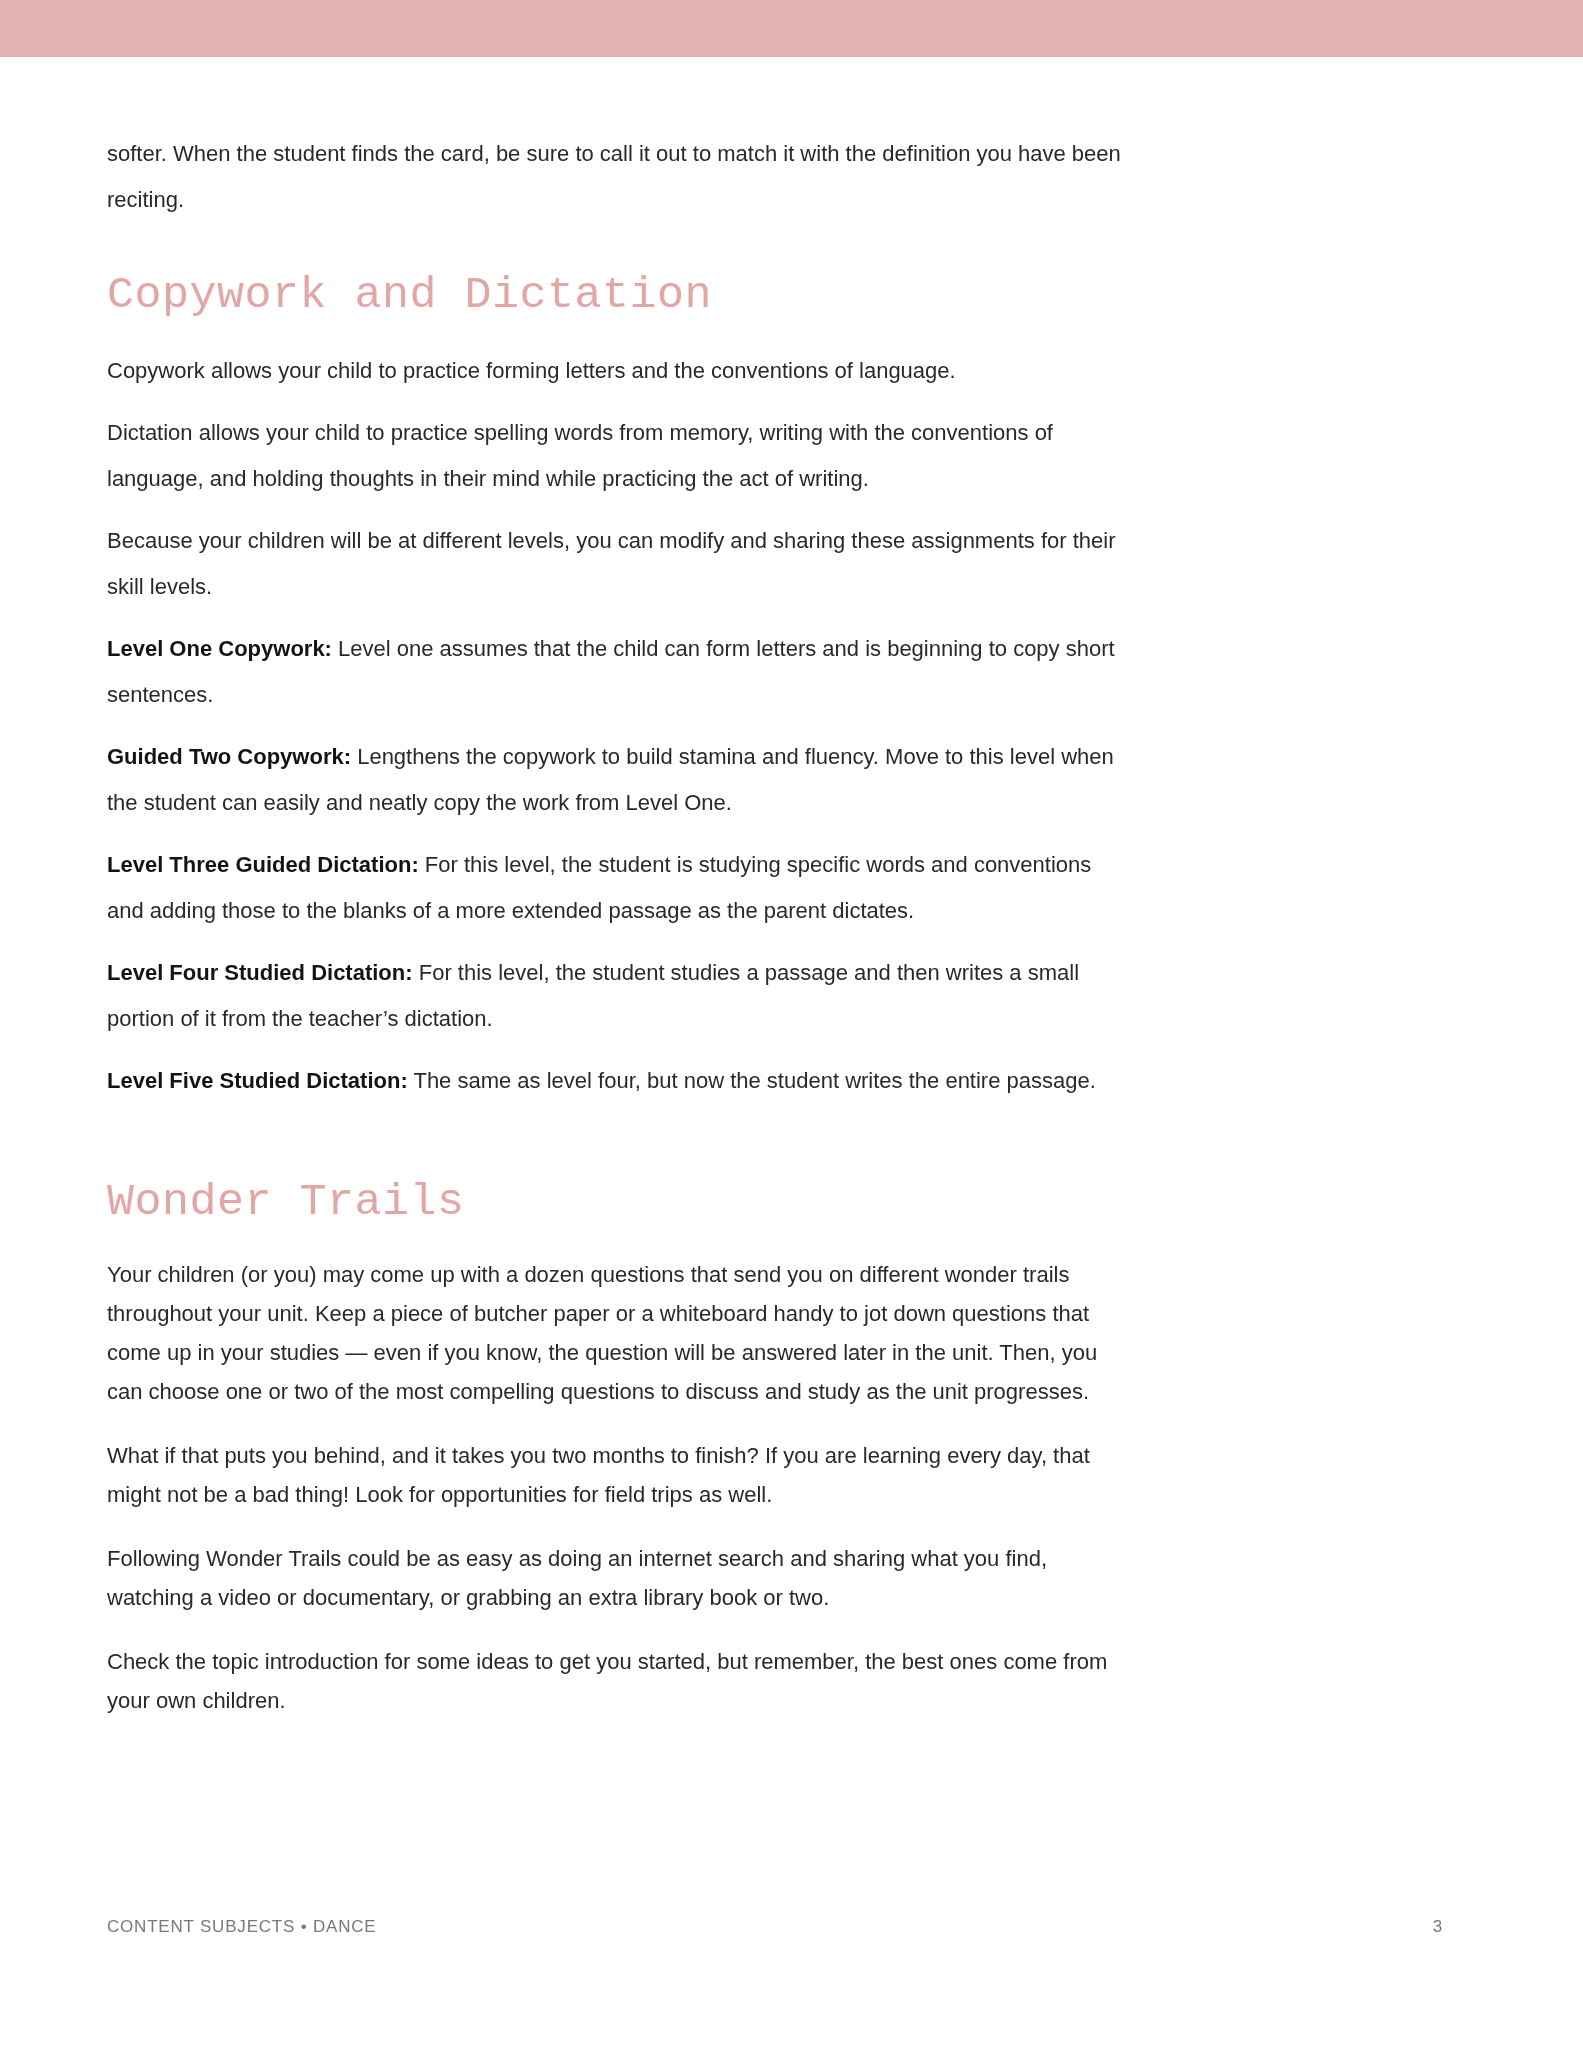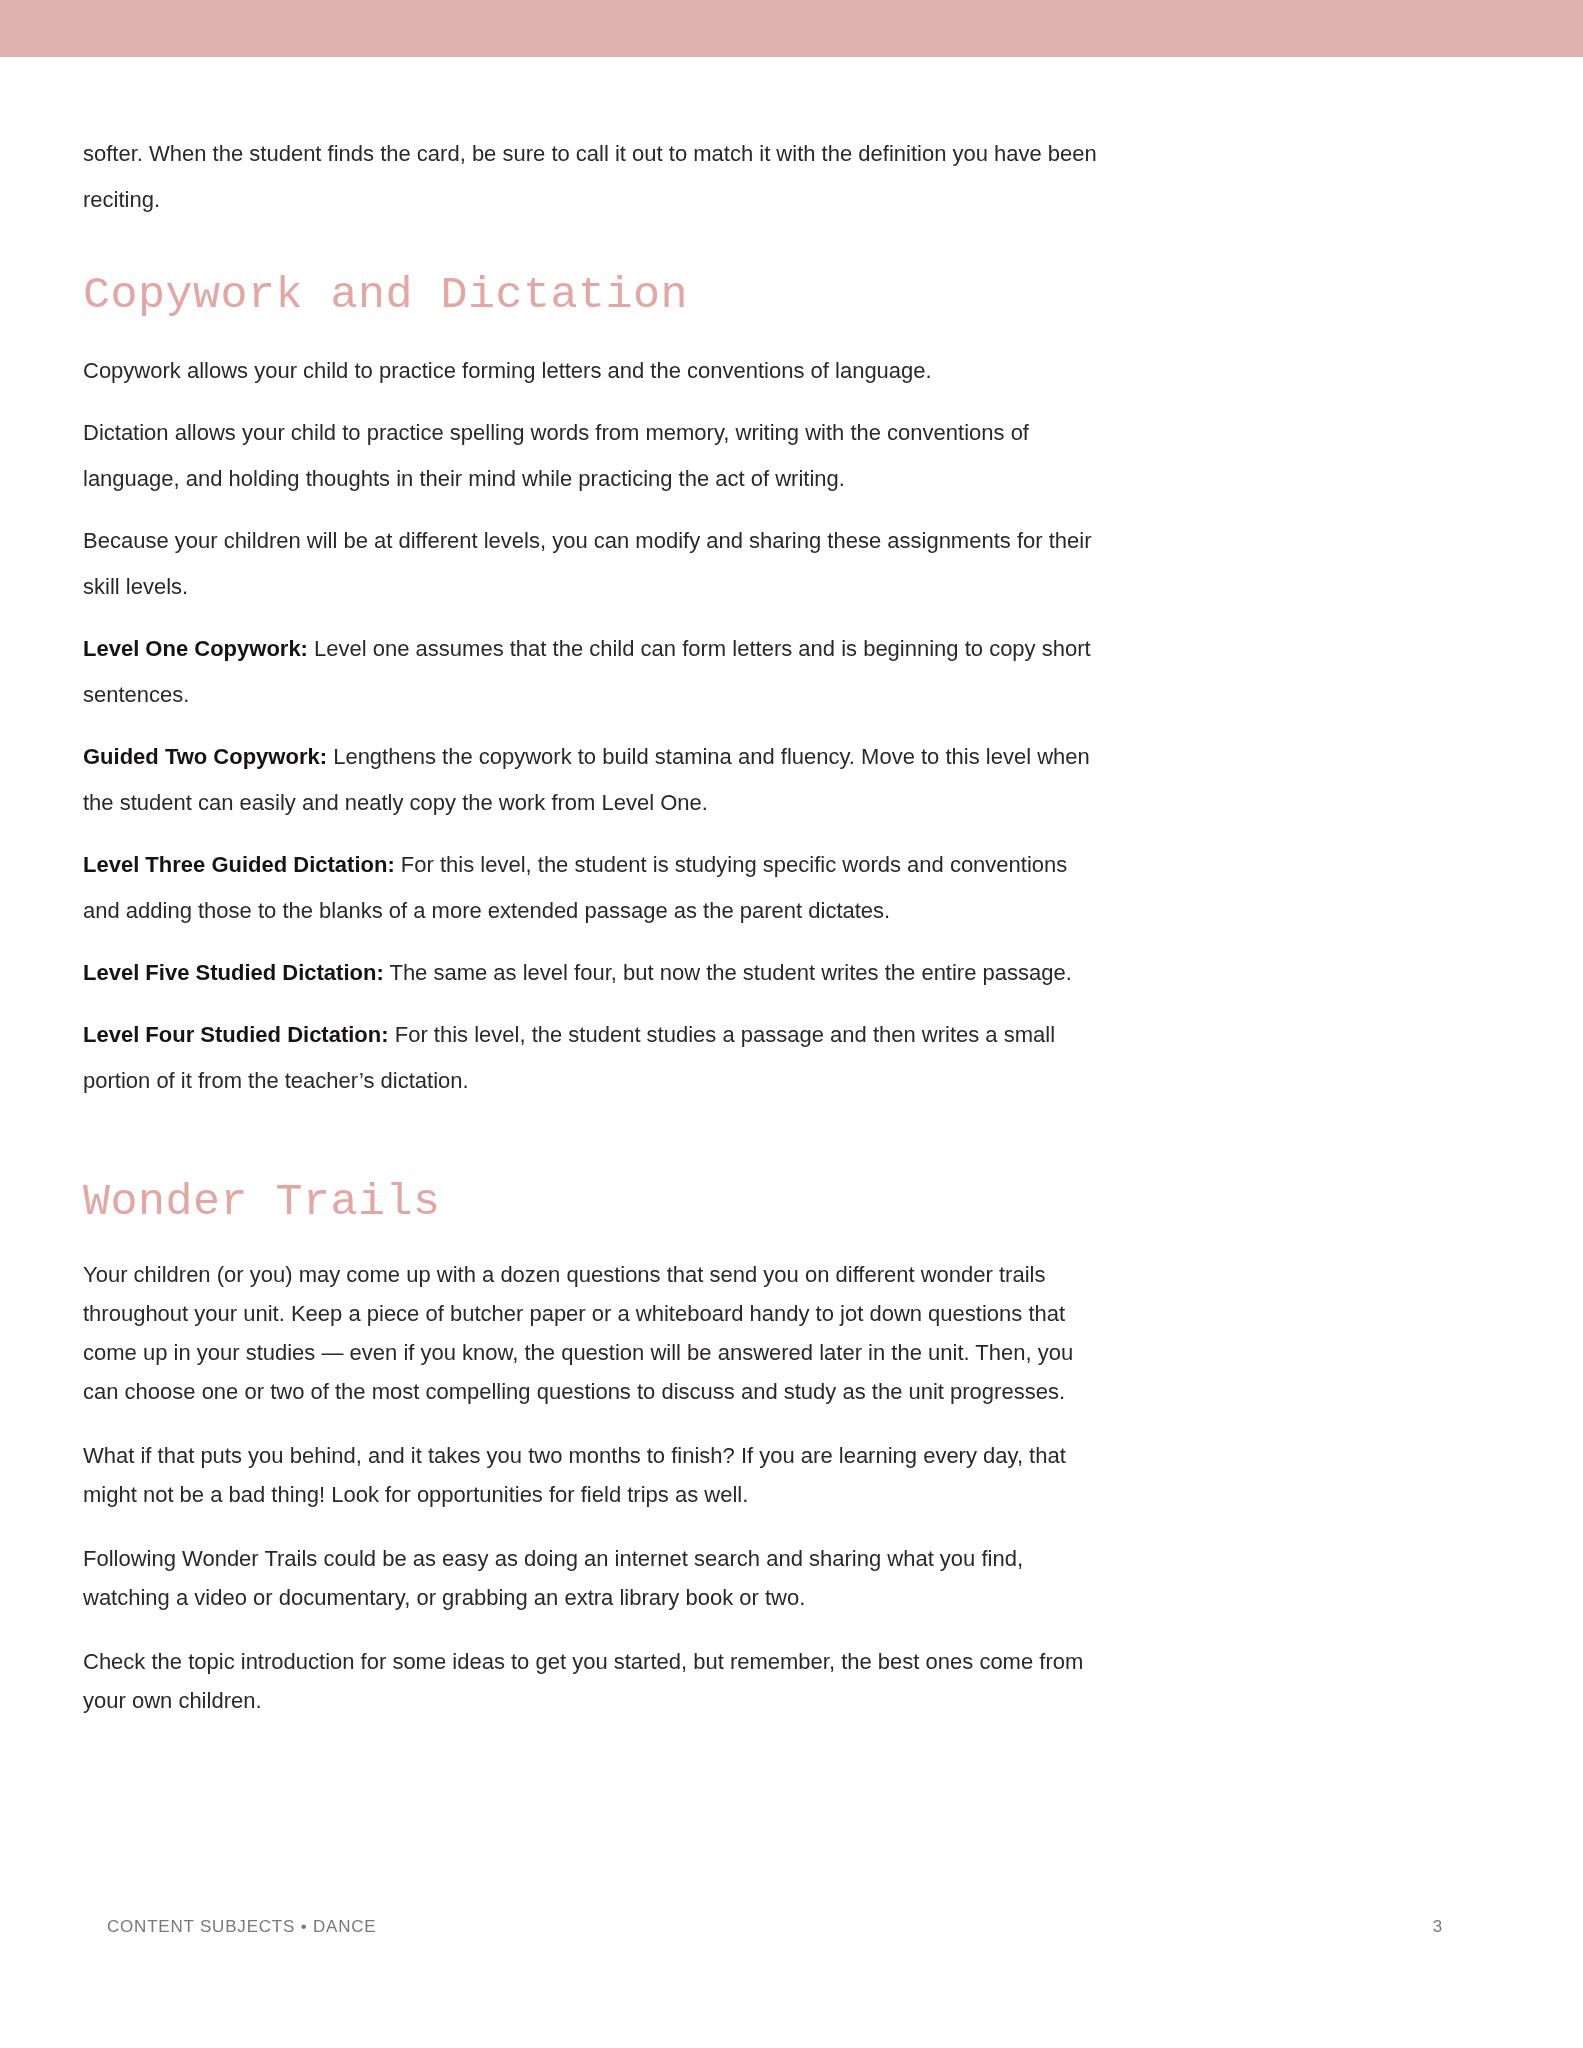--- a/index.html
+++ b/index.html
@@ -14,21 +14,21 @@
     background: #ffffff;
     font-family: "Liberation Sans", sans-serif;
     overflow: hidden;
   }
   .top-bar {
     width: 100%;
     height: 57px;
     background: #e1b3b0;
   }
   .content {
-    padding: 74px 0 0 83px;
+    padding: 74px 0 0 107px;
     width: 1015px;
   }
   .body {
     font-size: 22px;
     line-height: 46px;
     color: #2b2829;
     margin: 0 0 16px 0;
     font-weight: 400;
   }
   .body strong {
@@ -80,23 +80,23 @@
     <p class="body">Copywork allows your child to practice forming letters and the conventions of language.</p>
     <p class="body">Dictation allows your child to practice spelling words from memory, writing with the conventions of language, and holding thoughts in their mind while practicing the act of writing.</p>
     <p class="body">Because your children will be at different levels, you can modify and sharing these assignments for their skill levels.</p>
 
     <p class="body"><strong>Level One Copywork:</strong> <span>Level one assumes that the child can form letters and is beginning to copy short sentences.</span></p>
 
     <p class="body"><strong>Guided Two Copywork:</strong> <span>Lengthens the copywork to build stamina and fluency. Move to this level when the student can easily and neatly copy the work from Level One.</span></p>
 
     <p class="body"><strong>Level Three Guided Dictation:</strong> <span>For this level, the student is studying specific words and conventions and adding those to the blanks of a more extended passage as the parent dictates.</span></p>
 
+    <p class="body"><strong>Level Four Studied Dictation:</strong> <span>For this level, the student studies a passage and then writes a small portion of it from the teacher’s dictation.</span></p>
+
     <p class="body"><strong>Level Five Studied Dictation:</strong> <span>The same as level four, but now the student writes the entire passage.</span></p>
-
-    <p class="body"><strong>Level Four Studied Dictation:</strong> <span>For this level, the student studies a passage and then writes a small portion of it from the teacher’s dictation.</span></p>
 
     <h1 class="section-heading wonder">Wonder Trails</h1>
 
     <p class="body wonder-p">Your children (or you) may come up with a dozen questions that send you on different wonder trails throughout your unit. Keep a piece of butcher paper or a whiteboard handy to jot down questions that come up in your studies — even if you know, the question will be answered later in the unit. Then, you can choose one or two of the most compelling questions to discuss and study as the unit progresses.</p>
     <p class="body wonder-p">What if that puts you behind, and it takes you two months to finish? If you are learning every day, that might not be a bad thing! Look for opportunities for field trips as well.</p>
     <p class="body wonder-p">Following Wonder Trails could be as easy as doing an internet search and sharing what you find, watching a video or documentary, or grabbing an extra library book or two.</p>
     <p class="body wonder-p">Check the topic introduction for some ideas to get you started, but remember, the best ones come from your own children.</p>
 
   </div>
 

